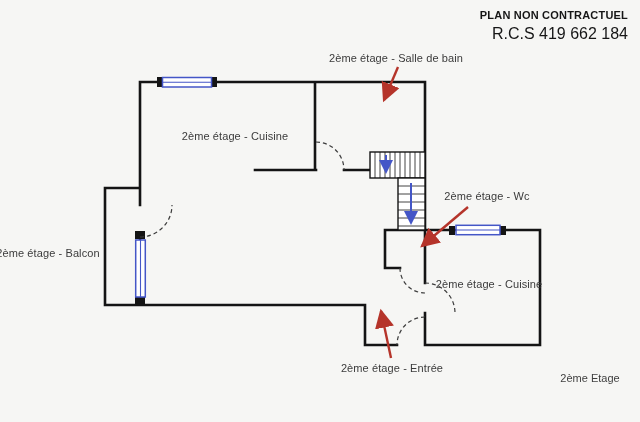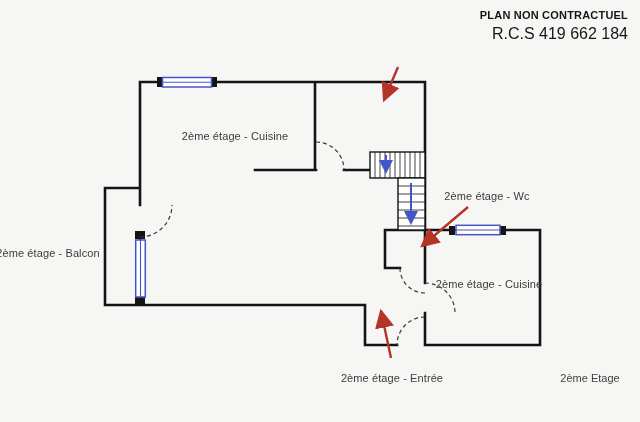--- a/index.html
+++ b/index.html
@@ -22,21 +22,21 @@
     position:absolute;left:590px;top:378px;transform:translate(-50%,-50%);
     font-size:11px;color:#3f3f3f;white-space:nowrap;
   }
   
   .lbl-salle-de-bain{left:396px;top:58px;}
   .lbl-cuisine{left:235px;top:136px;}
   .lbl-wc{left:487px;top:196px;}
   .lbl-sejour{left:267px;top:246px;}
   .lbl-balcon{left:48px;top:253px;}
   .lbl-chambre{left:489px;top:284px;}
-  .lbl-entree{left:392px;top:368px;margin-top:10px;}
+  .lbl-entree{left:392px;top:368px;}
 </style>
 </head>
 <body>
 
 <div id="canvas">
 
   <svg id="plan-svg" width="640" height="422" viewBox="0 0 640 422">
     <defs>
       <marker id="redArrow" markerWidth="9" markerHeight="9" refX="7" refY="4" orient="auto">
         <path d="M0,0 L8,4 L0,8 Z" fill="#b5342a"></path>
@@ -112,20 +112,21 @@
       <line x1="468" y1="207" x2="422" y2="246" marker-end="url(#redArrow)"></line>
       <line x1="391" y1="358" x2="381" y2="311" marker-end="url(#redArrow)"></line>
     </g>
   </svg>
 
   <div class="header-block">
     <div class="header-disclaimer">PLAN NON CONTRACTUEL</div>
     <div class="header-rcs">R.C.S 419 662 184</div>
   </div>
 
+  <div class="room-label lbl-salle-de-bain">2ème étage - Salle de bain</div>
   <div class="room-label lbl-cuisine">2ème étage - Cuisine</div>
   <div class="room-label lbl-wc">2ème étage - Wc</div>
   <div class="room-label lbl-balcon">2ème étage - Balcon</div>
   <div class="room-label lbl-chambre">2ème étage - Cuisine</div>
   <div class="room-label lbl-entree">2ème étage - Entrée</div>
 
   <div class="floor-title">2ème Etage</div>
 
 </div>
 

